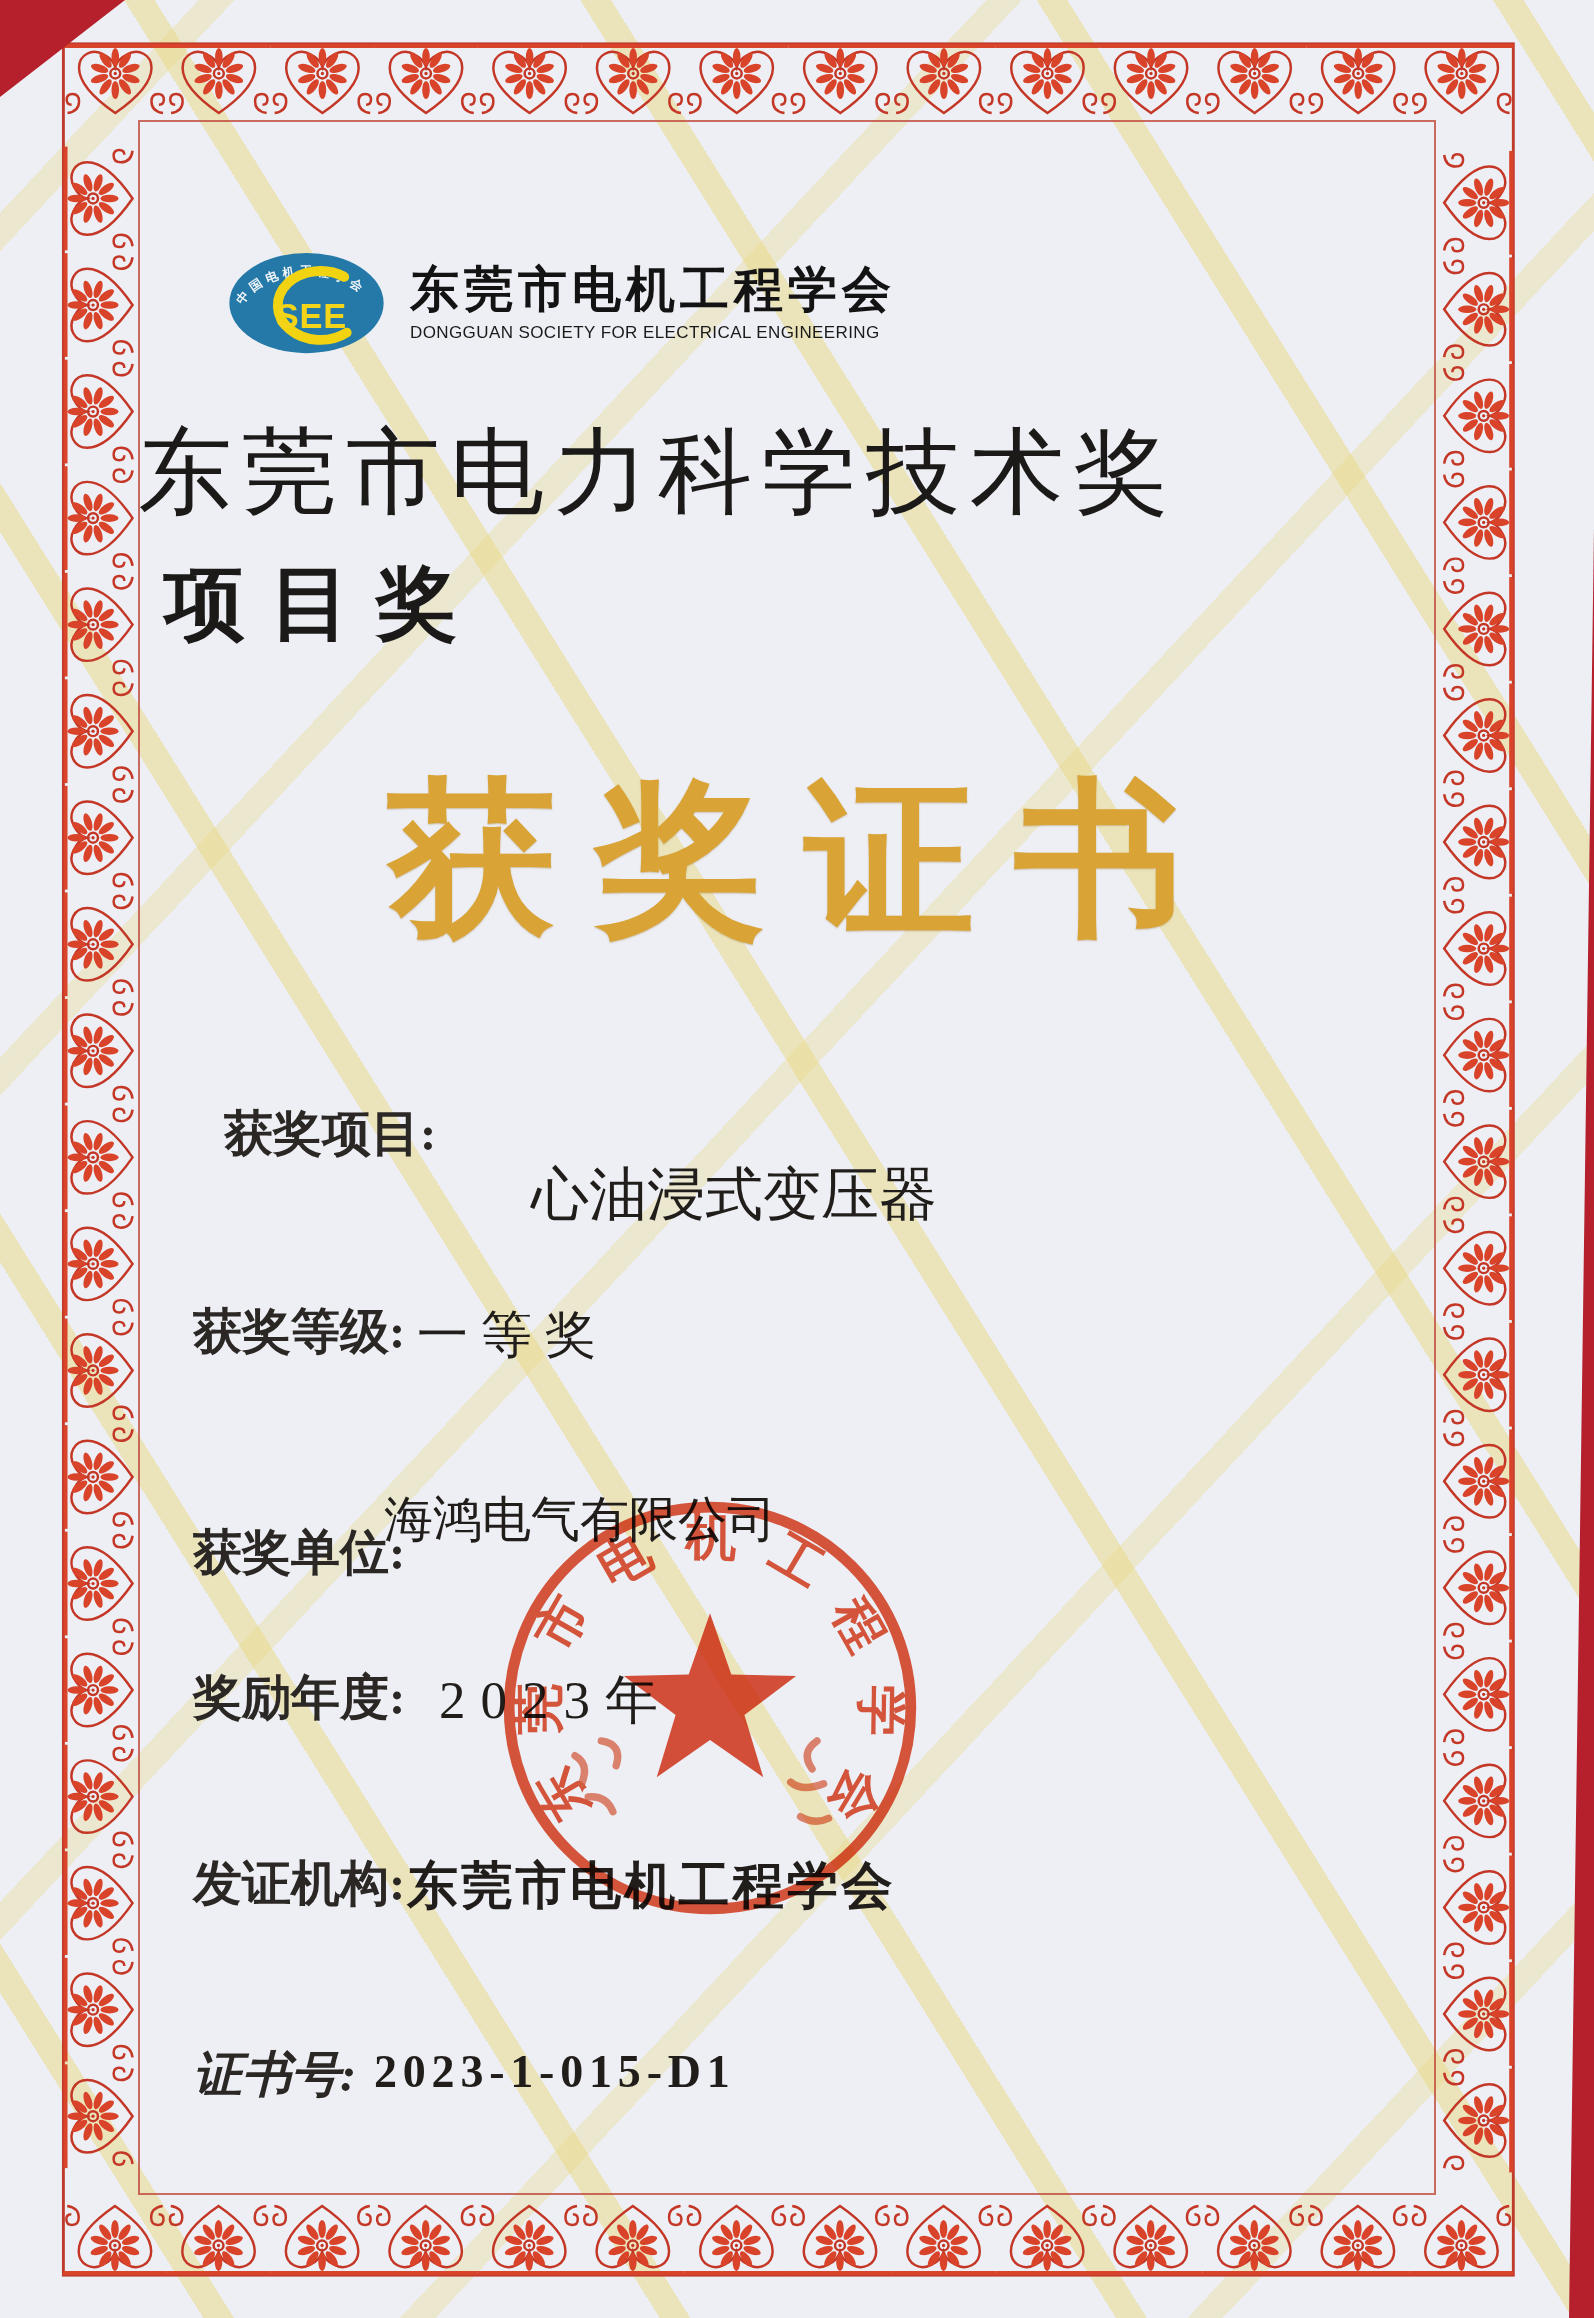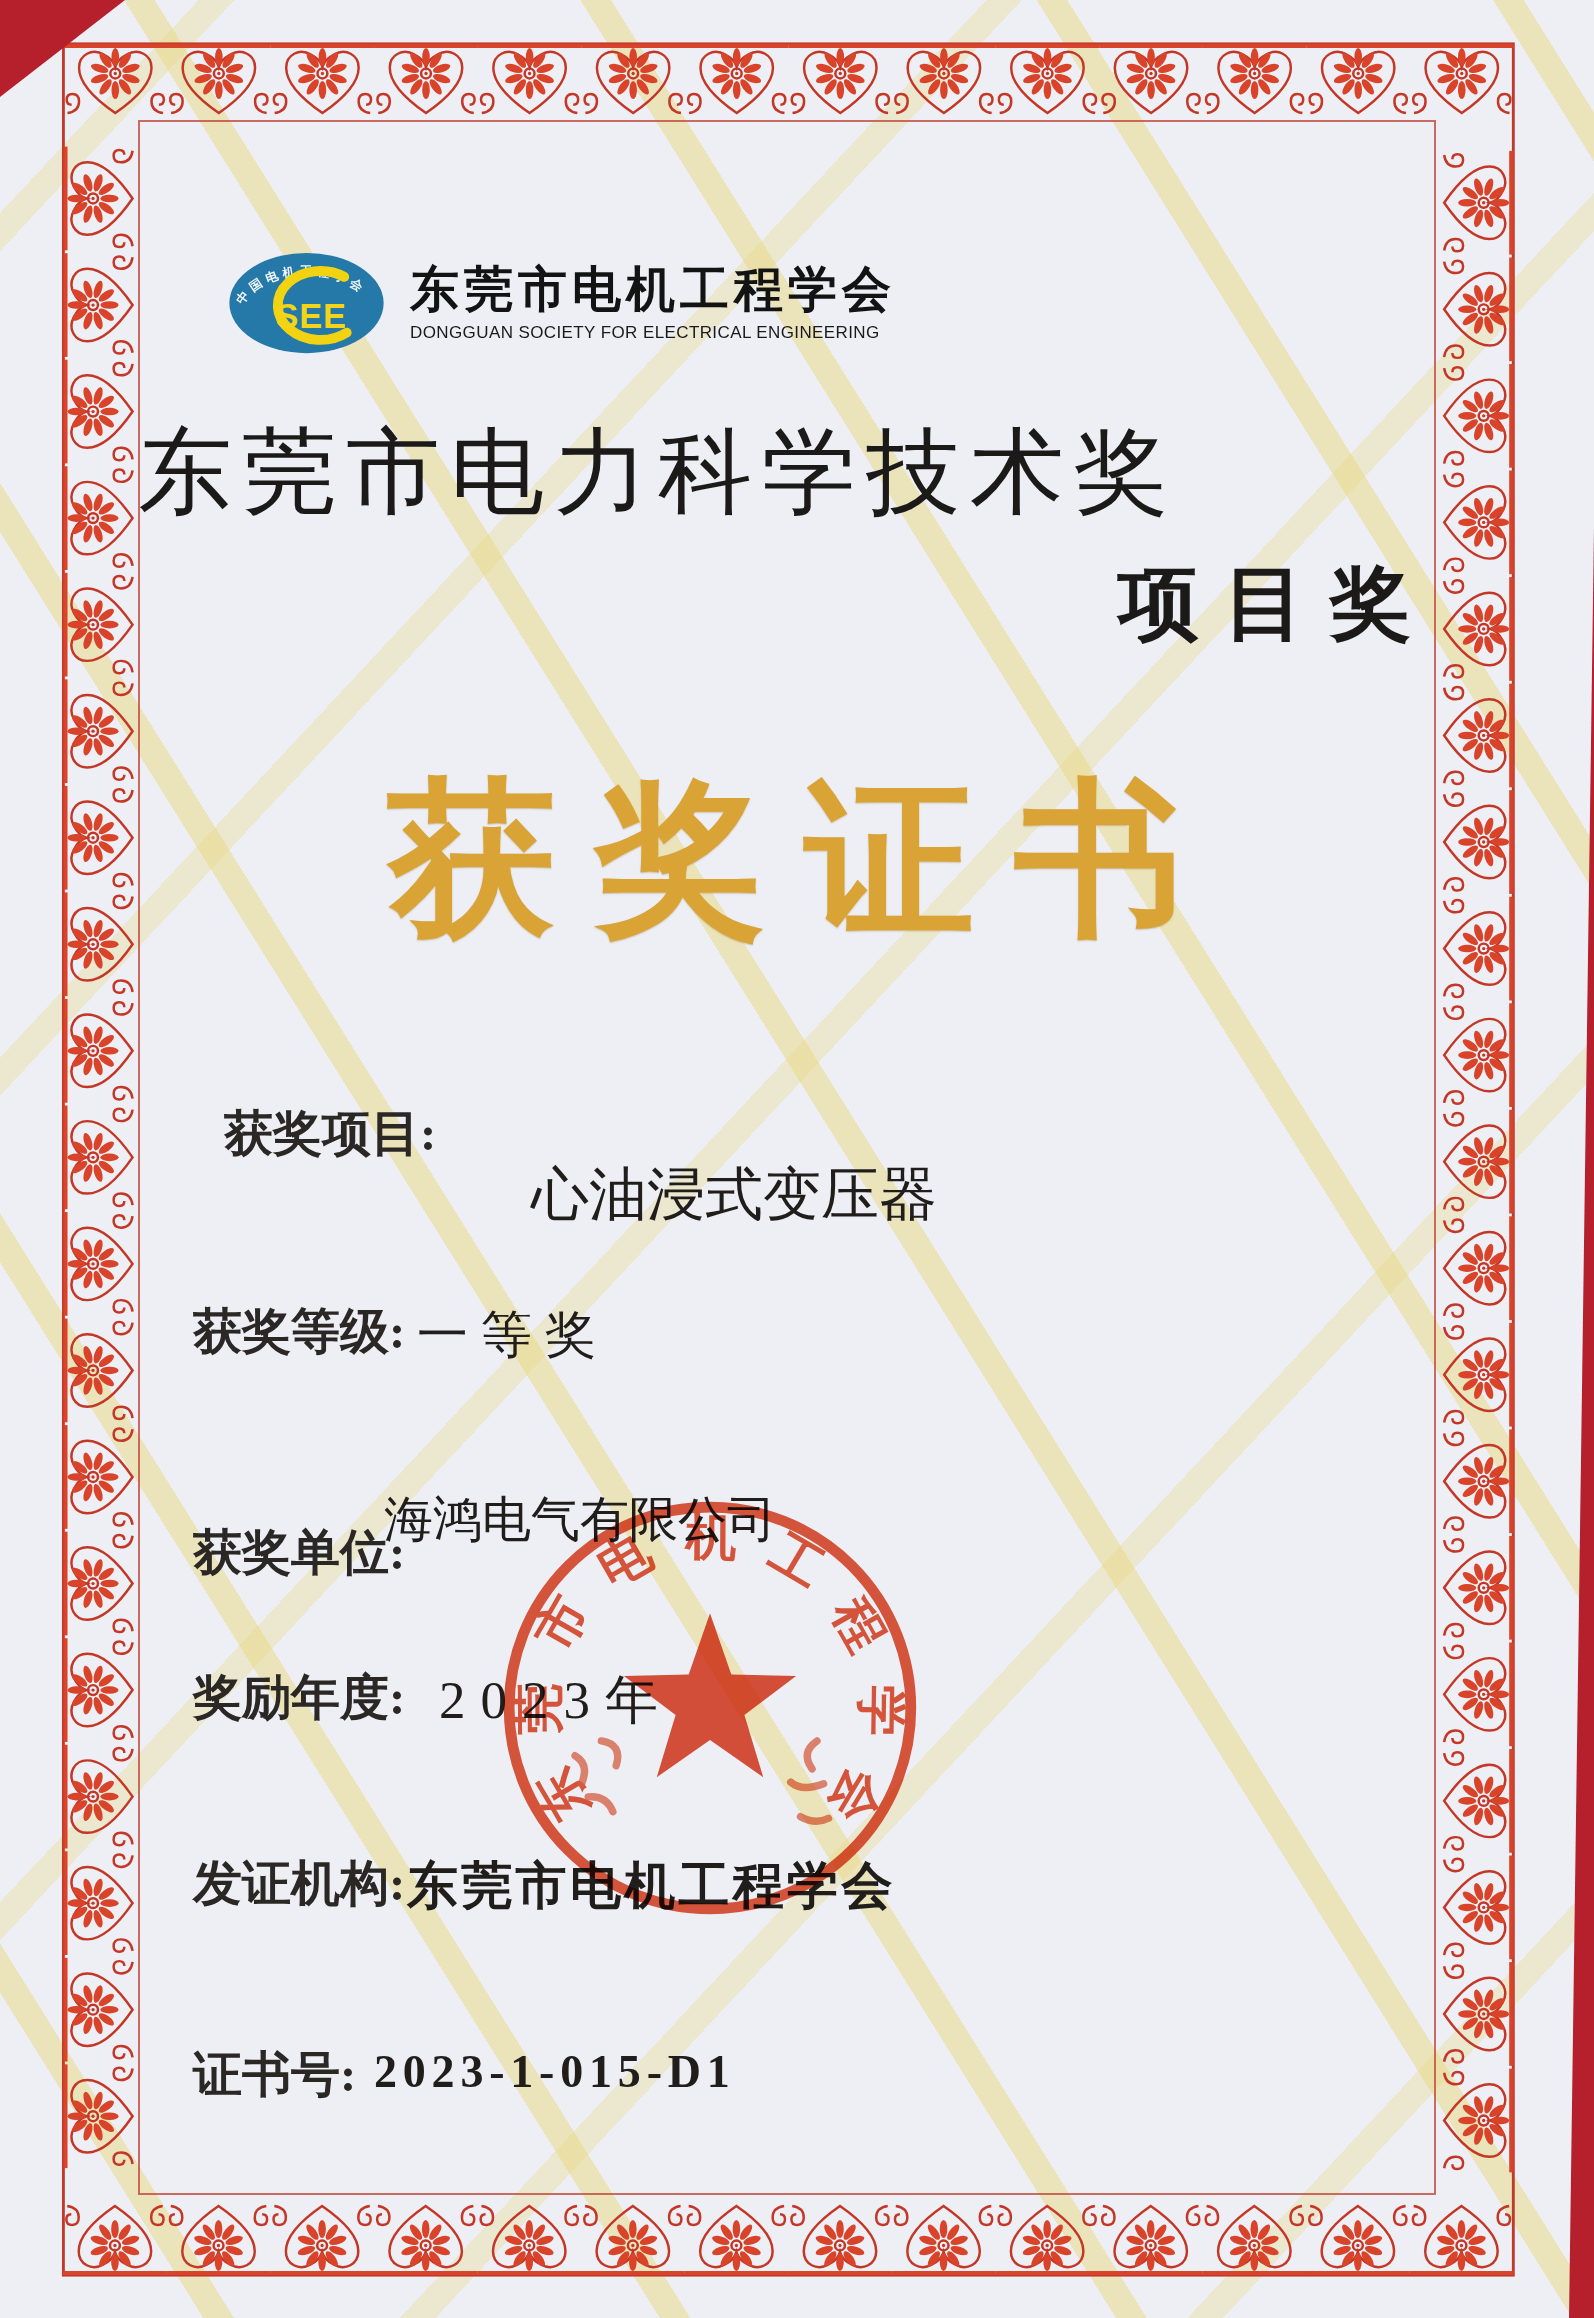--- a/index.html
+++ b/index.html
@@ -16,29 +16,29 @@
   .inner-line{position:absolute;left:138px;top:120px;width:1294px;height:2071px;
               border:2.5px solid rgba(192,74,60,.8);z-index:1;}
   .content{position:absolute;left:138px;top:120px;width:1294px;height:2071px;z-index:2;}
   .logo-wrap{position:absolute;left:86px;top:124px;width:165px;height:119px;}
   .org-block{position:absolute;left:272px;top:137px;width:823px;
              font-family:"Liberation Sans","DejaVu Sans",sans-serif;color:#131313;}
   .org-cn{font-size:49px;font-weight:700;letter-spacing:5px;white-space:nowrap;}
   .org-en{font-size:17px;font-weight:400;letter-spacing:0.4px;white-space:nowrap;color:#1a1a1a;}
   .title1{position:absolute;left:0;top:289px;width:100%;text-align:left;
           font-size:94px;font-weight:400;letter-spacing:10px;color:#1c1a18;white-space:nowrap;}
-  .title2{position:absolute;left:4px;top:430px;width:100%;text-align:right;
+  .title2{position:absolute;left:12px;top:430px;width:100%;text-align:left;
           font-size:81px;font-weight:700;letter-spacing:25px;padding-left:14px;box-sizing:border-box;color:#1c1a18;}
   .gold-title{position:absolute;left:0;top:627px;width:100%;text-align:center;
           font-size:169px;font-weight:700;letter-spacing:40px;padding-left:40px;box-sizing:border-box;
           color:#d9a335;text-shadow:0 0.8px 1.6px rgba(150,100,25,.35);white-space:nowrap;}
   .f-label{position:absolute;left:55px;font-size:49px;font-weight:700;color:#2b2724;white-space:nowrap;}
   .f-value{position:absolute;color:#201d1a;white-space:nowrap;}
   .v1{left:393px;top:947px;font-size:58px;line-height:1.47;width:832px;white-space:normal;}
-  .l1{top:981px;margin-left:31px;} .l2{top:1179px;text-align:center;} .l3{top:1364px;margin-top:36px;} .l4{top:1545px;} .l5{top:1731px;} .l6{top:1922px;}
+  .l1{top:981px;margin-left:31px;} .l2{top:1179px;text-align:center;} .l3{top:1364px;margin-top:36px;} .l4{top:1545px;} .l5{top:1731px;} .l6{top:1922px;font-style:italic;}
   .v2{left:271px;top:1181px;font-size:51px;letter-spacing:13px;margin-left:8px;}
   .v3{left:246px;top:1367px;font-size:49px;font-weight:400;}
   .v4{left:301px;top:1545px;font-size:53px;letter-spacing:15px;}
   .v5{left:269px;top:1732px;font-size:51px;font-weight:600;letter-spacing:3.3px;}
   .v6{left:236px;top:1925px;font-size:46px;font-weight:700;letter-spacing:5.8px;}
   .seal{position:absolute;left:496px;top:1494px;width:428px;height:428px;z-index:3;
         mix-blend-mode:multiply;opacity:.92;}
 </style>
 </head>
 <body>

